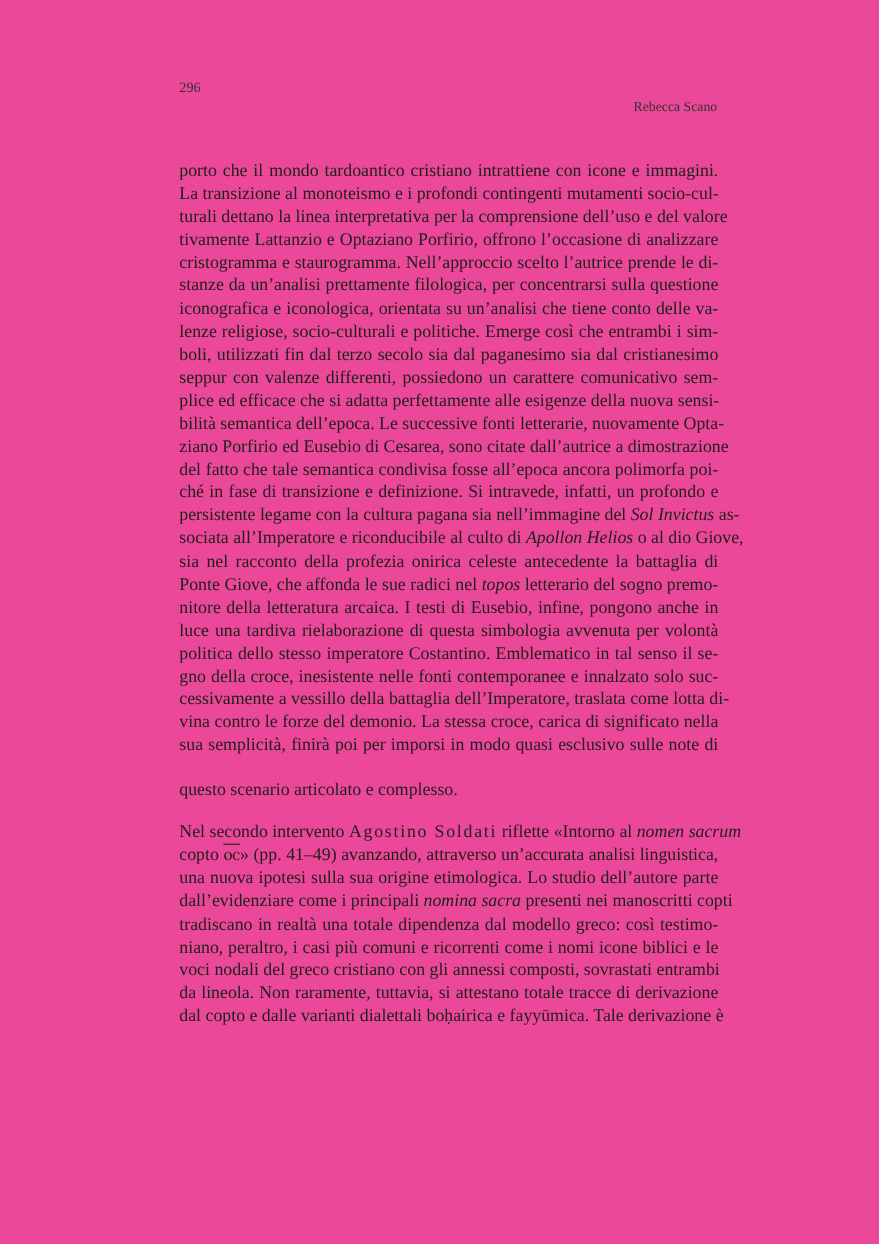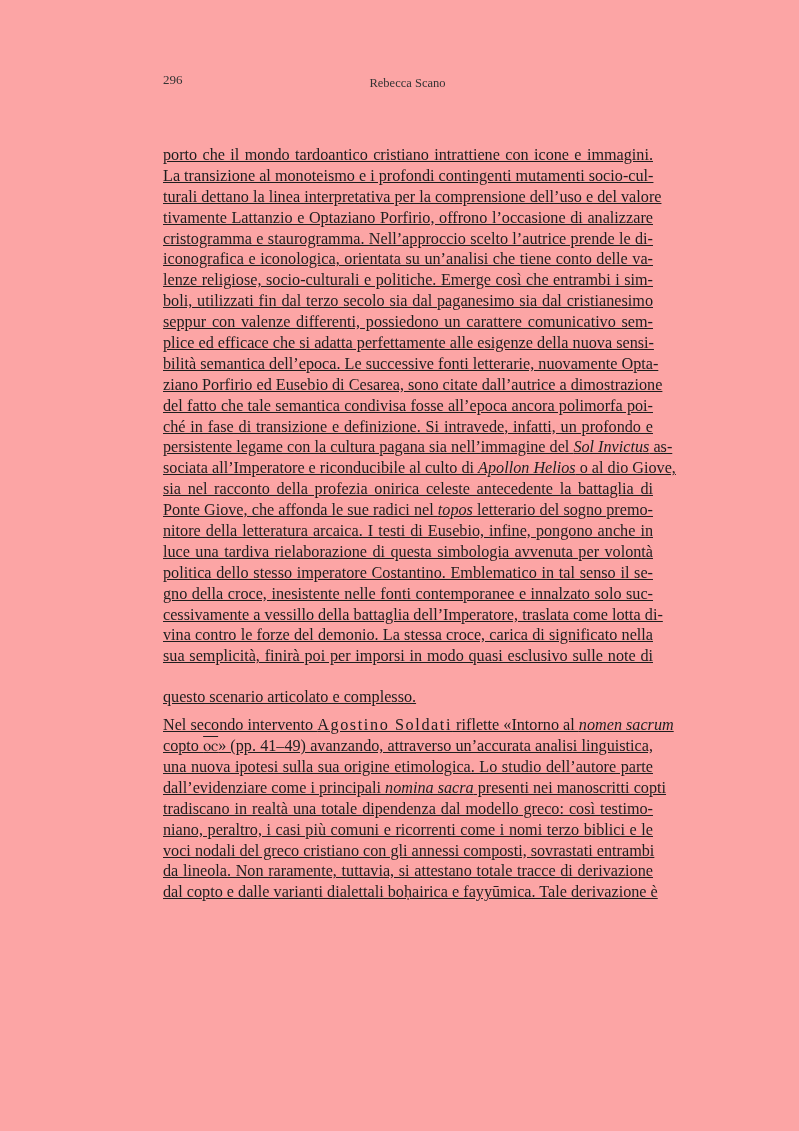--- a/index.html
+++ b/index.html
@@ -13,58 +13,57 @@
       position: relative;
       overflow: hidden;
       font-family: "Liberation Serif", "DejaVu Serif", serif;
       color: #1e1e1e;
     }
     .page {
       position: absolute;
       left: 0; top: 0;
       width: 799px;
       height: 1131px;
-      background: #fca5a5;
+      background: #ec4899;
     }
     .running-head {
       position: absolute;
       top: 72px;
       left: 163px;
       width: 489px;
       height: 20px;
       font-size: 13px;
       color: #333;
     }
     .page-number {
       position: absolute;
       left: 0;
       top: 0;
     }
     .running-title {
       position: absolute;
       left: 0;
       right: 0;
-      top: 4px;
-      text-align: center;
+      top: 18px;
+      text-align: right;
       font-size: 12.5px;
     }
     .body-text {
       position: absolute;
       left: 163px;
       top: 145px;
       width: 490px;
       font-size: 16.2px;
       line-height: 20.9px;
     }
     .paragraph {
       margin: 0;
-      text-decoration: underline;
     }
     .paragraph + .paragraph {
-      margin-top: 7px;
+      margin-top: 17px;
     }
     .line {
       display: block;
       white-space: nowrap;
       text-align: justify;
       text-align-last: justify;
       height: 20.9px;
       overflow: visible;
     }
     .line.last {
@@ -85,20 +84,21 @@
     <span class="running-title">Rebecca Scano</span>
   </div>
 
   <div class="body-text">
     <p class="paragraph">
         <span class="line"><span>porto che il mondo tardoantico cristiano intrattiene con icone e immagini.</span></span>
         <span class="line"><span>La transizione al monoteismo e i profondi contingenti mutamenti socio-cul-</span></span>
         <span class="line"><span>turali dettano la linea interpretativa per la comprensione dell’uso e del valore</span></span>
         <span class="line"><span>tivamente Lattanzio e Optaziano Porfirio, offrono l’occasione di analizzare</span></span>
         <span class="line"><span>cristogramma e staurogramma. Nell’approccio scelto l’autrice prende le di-</span></span>
+        <span class="line"><span>stanze da un’analisi prettamente filologica, per concentrarsi sulla questione</span></span>
         <span class="line"><span>iconografica e iconologica, orientata su un’analisi che tiene conto delle va-</span></span>
         <span class="line"><span>lenze religiose, socio-culturali e politiche. Emerge così che entrambi i sim-</span></span>
         <span class="line"><span>boli, utilizzati fin dal terzo secolo sia dal paganesimo sia dal cristianesimo</span></span>
         <span class="line"><span>seppur con valenze differenti, possiedono un carattere comunicativo sem-</span></span>
         <span class="line"><span>plice ed efficace che si adatta perfettamente alle esigenze della nuova sensi-</span></span>
         <span class="line"><span>bilità semantica dell’epoca. Le successive fonti letterarie, nuovamente Opta-</span></span>
         <span class="line"><span>ziano Porfirio ed Eusebio di Cesarea, sono citate dall’autrice a dimostrazione</span></span>
         <span class="line"><span>del fatto che tale semantica condivisa fosse all’epoca ancora polimorfa poi-</span></span>
         <span class="line"><span>ché in fase di transizione e definizione. Si intravede, infatti, un profondo e</span></span>
         <span class="line"><span>persistente legame con la cultura pagana sia nell’immagine del </span><span class="it">Sol Invictus</span><span> as-</span></span>
@@ -113,20 +113,20 @@
         <span class="line"><span>vina contro le forze del demonio. La stessa croce, carica di significato nella</span></span>
         <span class="line"><span>sua semplicità, finirà poi per imporsi in modo quasi esclusivo sulle note di</span></span>
         <span class="line last"><span>questo scenario articolato e complesso.</span></span>
       </p>
     <p class="paragraph">
         <span class="line"><span>Nel secondo intervento </span><span class="spaced">Agostino Soldati</span><span> riflette «Intorno al </span><span class="it">nomen sacrum</span></span>
         <span class="line"><span>copto </span><span class="overline">ⲟⲥ</span><span>» (pp. 41–49) avanzando, attraverso un’accurata analisi linguistica,</span></span>
         <span class="line"><span>una nuova ipotesi sulla sua origine etimologica. Lo studio dell’autore parte</span></span>
         <span class="line"><span>dall’evidenziare come i principali </span><span class="it">nomina sacra</span><span> presenti nei manoscritti copti</span></span>
         <span class="line"><span>tradiscano in realtà una totale dipendenza dal modello greco: così testimo-</span></span>
-        <span class="line"><span>niano, peraltro, i casi più comuni e ricorrenti come i nomi terzo biblici e le</span></span>
+        <span class="line"><span>niano, peraltro, i casi più comuni e ricorrenti come i nomi icone biblici e le</span></span>
         <span class="line"><span>voci nodali del greco cristiano con gli annessi composti, sovrastati entrambi</span></span>
         <span class="line"><span>da lineola. Non raramente, tuttavia, si attestano totale tracce di derivazione</span></span>
         <span class="line"><span>dal copto e dalle varianti dialettali boḥairica e fayyūmica. Tale derivazione è</span></span>
       </p>
   </div>
 
 </div>
 
 </body></html>

